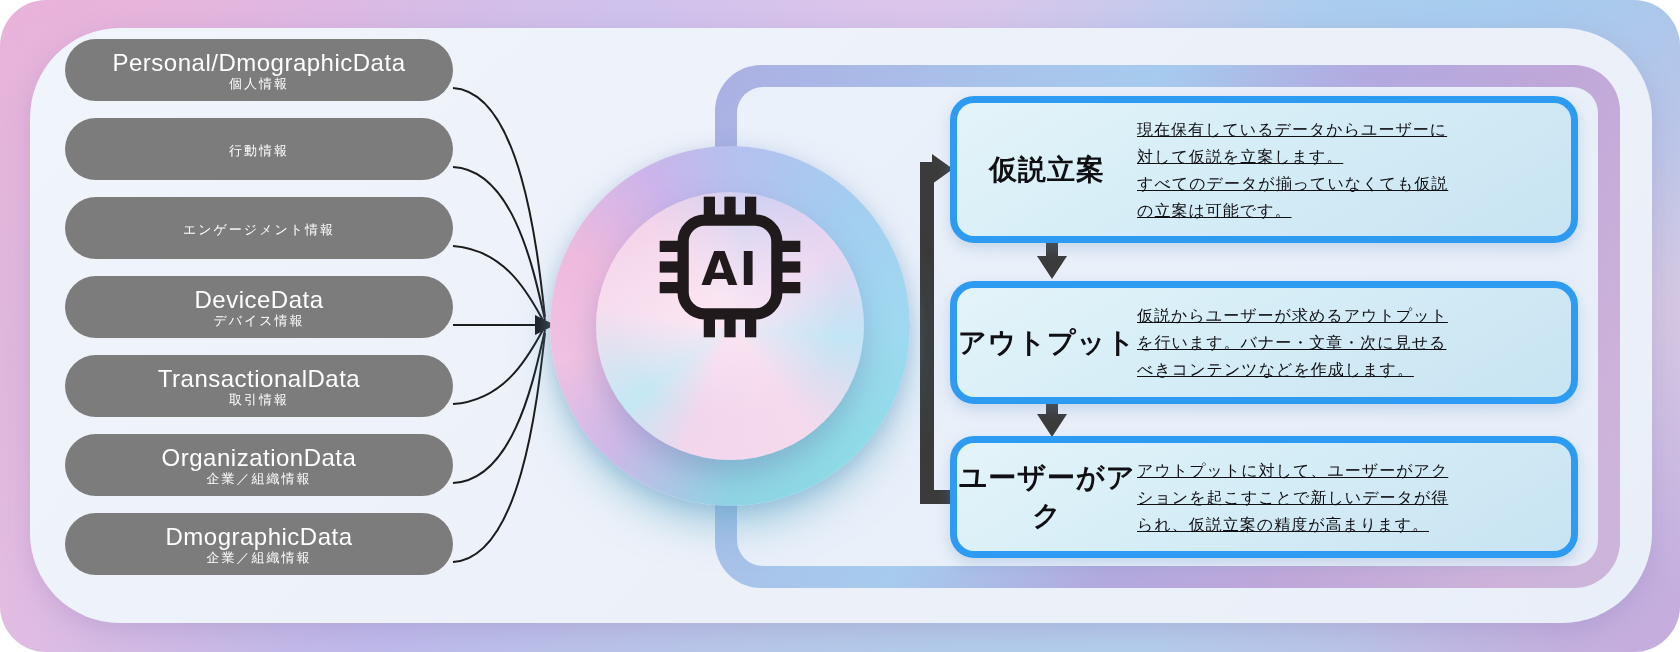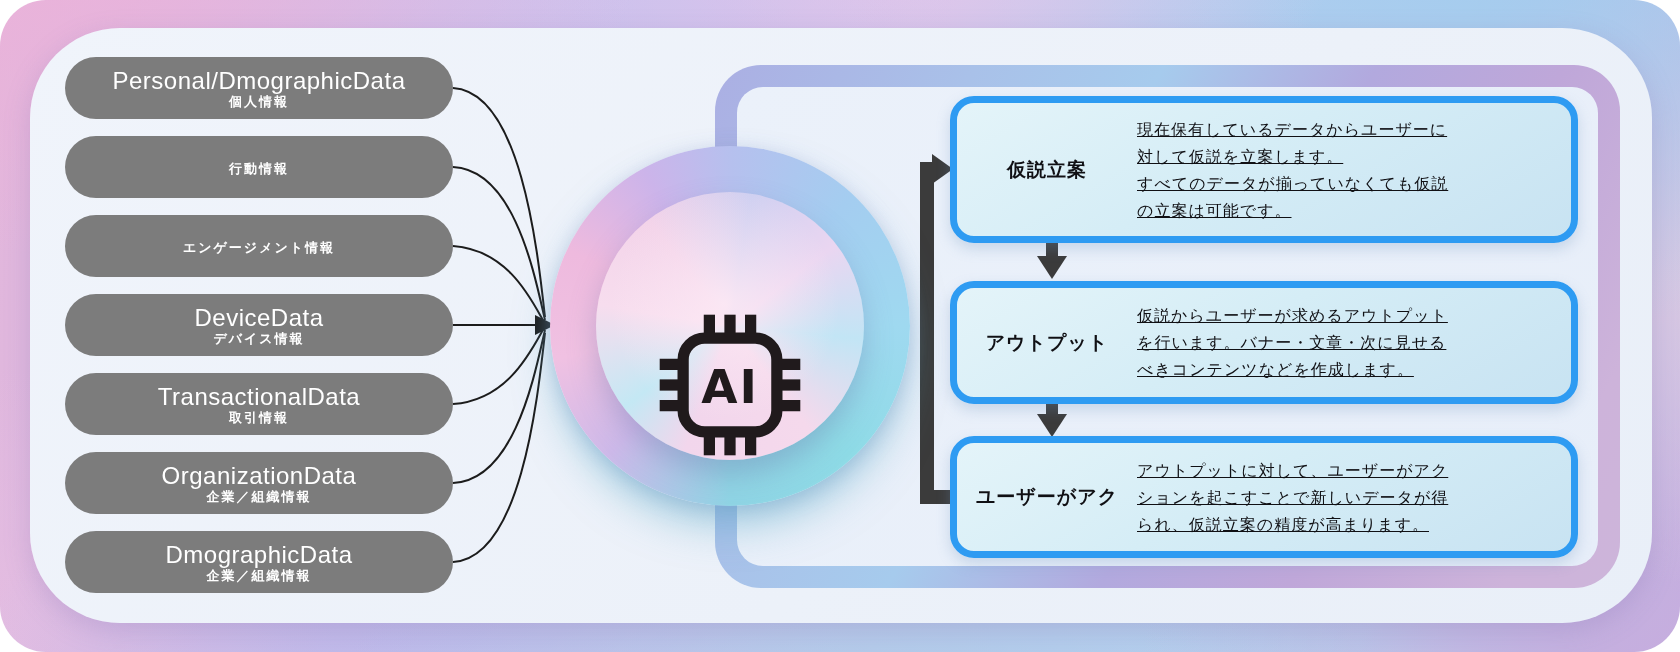--- a/index.html
+++ b/index.html
@@ -21,47 +21,47 @@
   
   .panel{position:absolute;left:30px;top:28px;width:1622px;height:595px;border-radius:90px;
          background:linear-gradient(135deg,#f0f4fb 0%,#ecf1f9 60%,#e9eff8 100%);
          box-shadow:0 8px 26px rgba(140,120,180,.28);}
   
   .frame{position:absolute;left:715px;top:65px;width:905px;height:523px;border-radius:46px;
          background:linear-gradient(118deg,#abafe3 0%,#a9c1e9 22%,#a6cbed 38%,#b2a9de 56%,#bfa7d9 72%,#cdb3da 90%,#cdb5da 100%);}
   .frame-inner{position:absolute;inset:22px;border-radius:26px;
          background:linear-gradient(135deg,#ebf1fa 0%,#e7eef9 100%);}
   
-  .pills{position:absolute;left:65px;top:57px;width:388px;}
+  .pills{position:absolute;left:65px;top:39px;width:388px;}
   .pill{height:62px;margin-bottom:17px;border-radius:31px;background:#7c7c7c;
         display:flex;flex-direction:column;align-items:center;justify-content:center;}
   .pill-en{color:#ffffff;font-size:24px;font-weight:400;letter-spacing:.5px;line-height:1.05;}
-  .pill-jp{color:#ffffff;font-size:13px;letter-spacing:2px;margin-top:2px;line-height:1;font-weight:bold;}
+  .pill-jp{color:#ffffff;font-size:13px;letter-spacing:2px;margin-top:2px;line-height:1;}
   
   .overlay{position:absolute;left:0;top:0;width:1680px;height:652px;pointer-events:none;}
   
   .circle{position:absolute;left:550px;top:146px;width:360px;height:360px;border-radius:50%;
           background:conic-gradient(from 0deg,#b6c0ee,#a4cdf0 12%,#9fd9f0 25%,#8edbe6 38%,#8fd4e4 50%,#cdb9e9 62%,#f0c1e2 72%,#eebade 82%,#ccb4ea 92%,#b6c0ee 100%);
           box-shadow:0 24px 42px -6px rgba(84,168,198,.5),0 4px 18px rgba(140,150,200,.35);}
   .circle-inner{position:absolute;inset:46px;border-radius:50%;
           background:
             radial-gradient(circle at 48% 42%, rgba(252,232,244,.95) 0%, rgba(252,232,244,0) 55%),
             conic-gradient(from 200deg,#f2d6ec,#c4e8f4 9%,#f7ddee 22%,#f3d3e9 34%,#cfd0f1 47%,#ead6f1 59%,#c2e5f5 71%,#f5d9ec 84%,#f2d6ec 100%);
           box-shadow:0 14px 28px rgba(108,118,168,.35);
-          display:flex;align-items:flex-end;justify-content:center;}
+          display:flex;align-items:flex-start;justify-content:center;}
   .chip{display:block;}
   
   .step{position:absolute;left:950px;width:628px;border:7px solid #2e9bf2;border-radius:24px;
         background:linear-gradient(150deg,#e4f4f9 0%,#d5edf6 45%,#c8e3f2 100%);
         box-shadow:0 6px 14px rgba(108,148,190,.28);
         display:flex;align-items:center;box-sizing:border-box;}
   .step1{top:96px;height:147px;}
   .step2{top:281px;height:123px;}
   .step3{top:436px;height:122px;}
-  .step-title{flex:none;width:180px;text-align:center;font-size:19px;font-weight:700;color:#101014;letter-spacing:1px;}
+  .step-title{flex:none;width:180px;text-align:center;font-size:28px;font-weight:700;color:#101014;letter-spacing:1px;}
   .step-desc{flex:1;font-size:16px;line-height:27px;color:#101014;letter-spacing:1px;white-space:pre-line;padding-right:14px;text-decoration:underline;}
 </style>
 </head>
 <body>
 
 <div class="stage">
   <div class="bg"></div>
   <div class="panel"></div>
   <div class="frame">
     <div class="frame-inner"></div>

